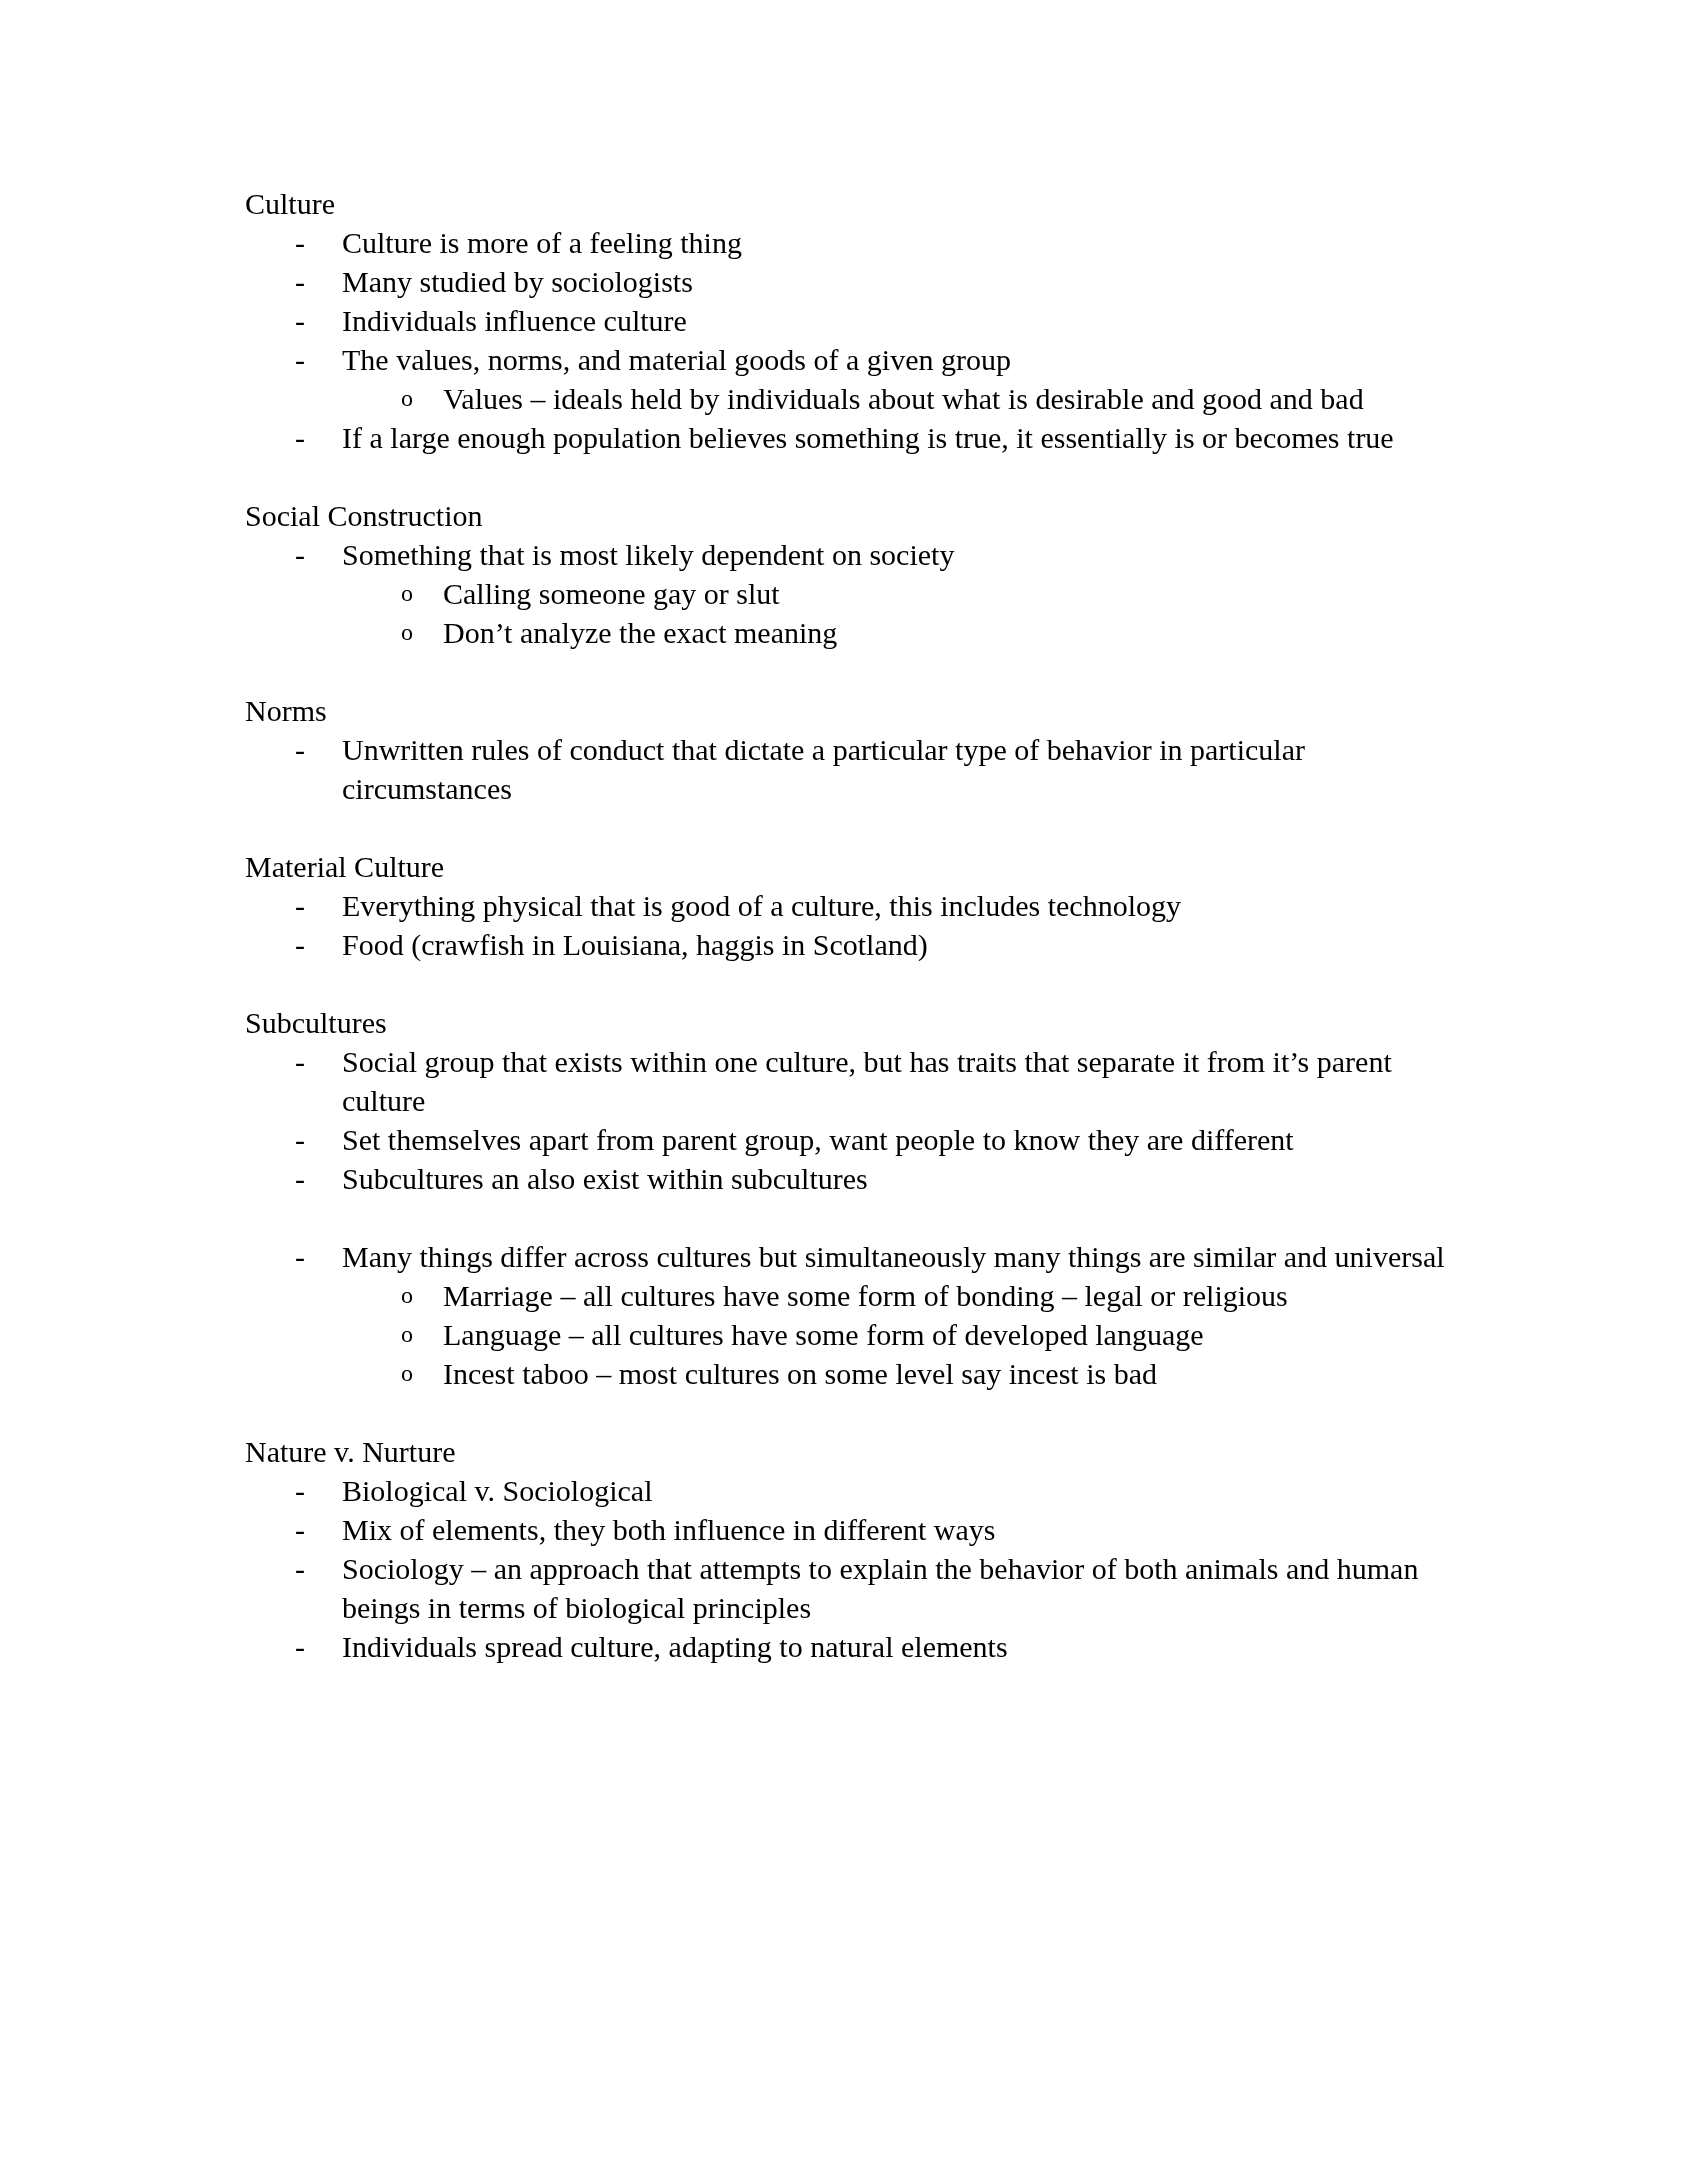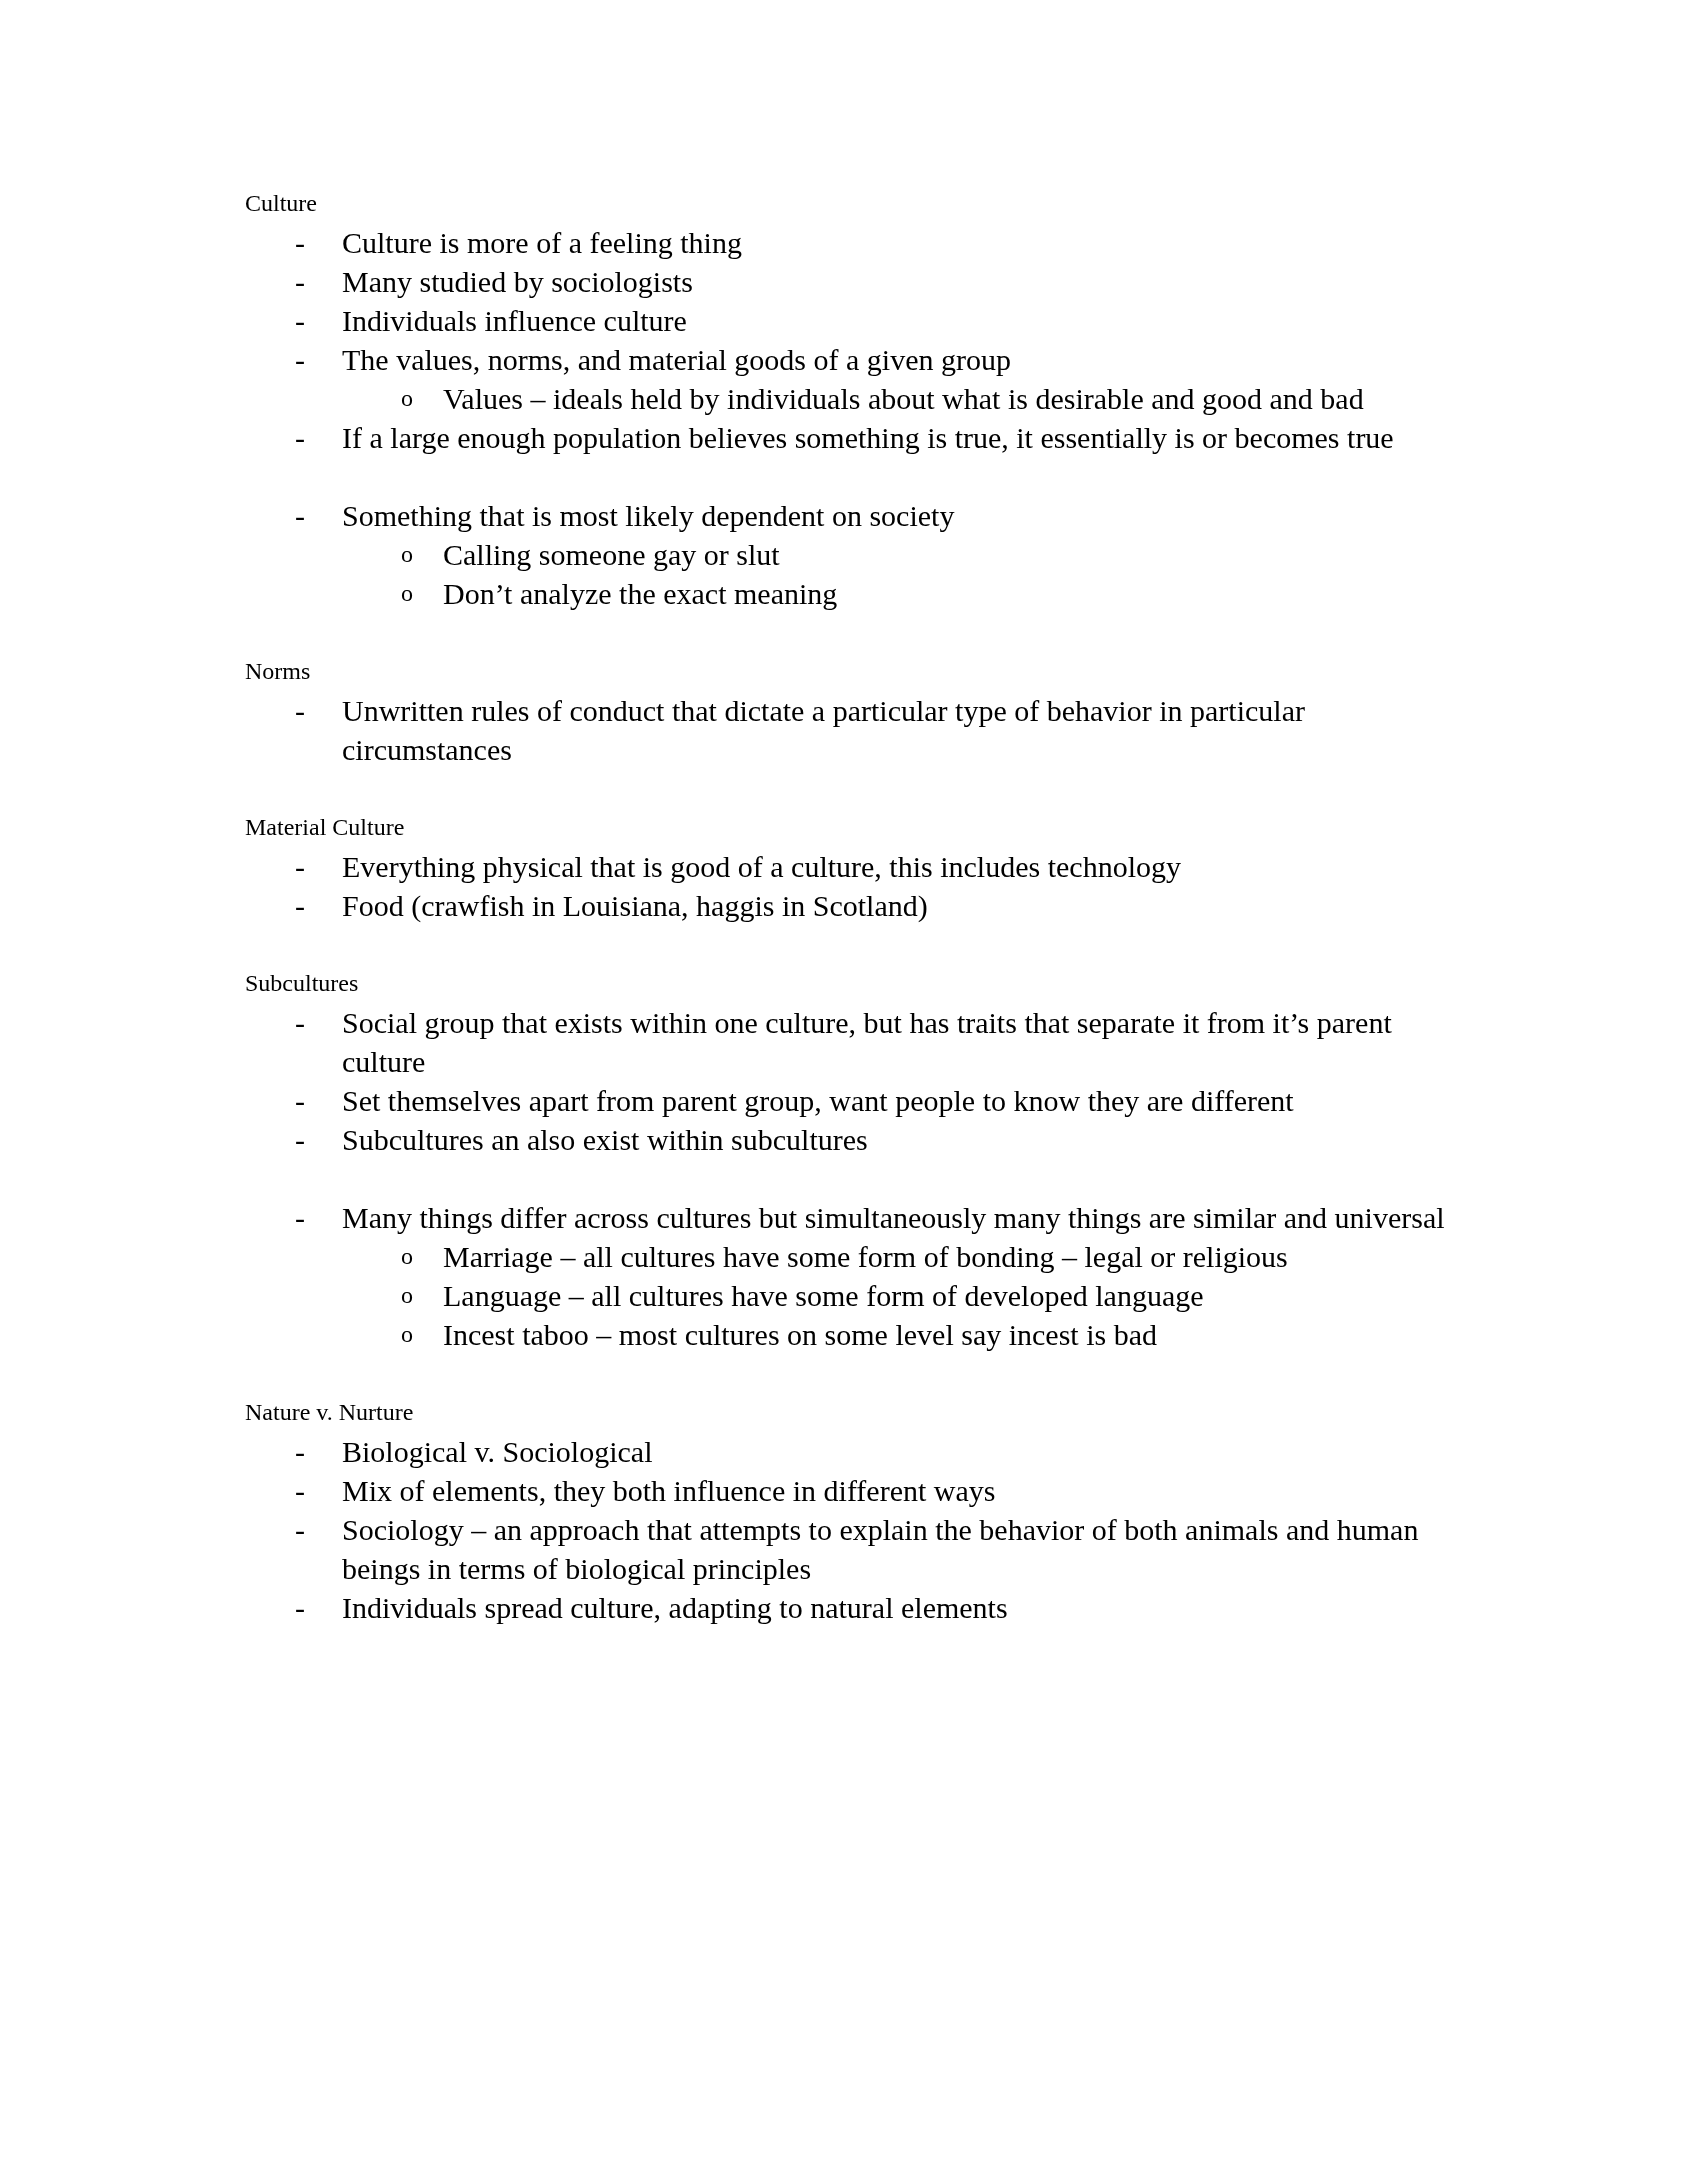--- a/index.html
+++ b/index.html
@@ -22,21 +22,21 @@
   }
   .doc-body {
     position: absolute;
     left: 245px;
     top: 184px;
     width: 1218px;
   }
 
   
   .heading {
-    font-size: 24px;
+    font-size: 30px;
     line-height: 39px;
     margin: 0;
     padding: 0;
     white-space: nowrap;
   }
   .spacer {
     height: 39px;
   }
 
   
@@ -104,20 +104,21 @@
       </div>
       <div class="lvl2">
         <span class="marker">o</span>
         <span class="txt">Values – ideals held by individuals about what is desirable and good and bad</span>
       </div>
       <div class="lvl1">
         <span class="marker">-</span>
         <span class="txt">If a large enough population believes something is true, it essentially is or becomes true</span>
       </div>
       <div class="spacer"></div>
+      <div class="heading">Social Construction</div>
       <div class="lvl1">
         <span class="marker">-</span>
         <span class="txt">Something that is most likely dependent on society</span>
       </div>
       <div class="lvl2">
         <span class="marker">o</span>
         <span class="txt">Calling someone gay or slut</span>
       </div>
       <div class="lvl2">
         <span class="marker">o</span>

